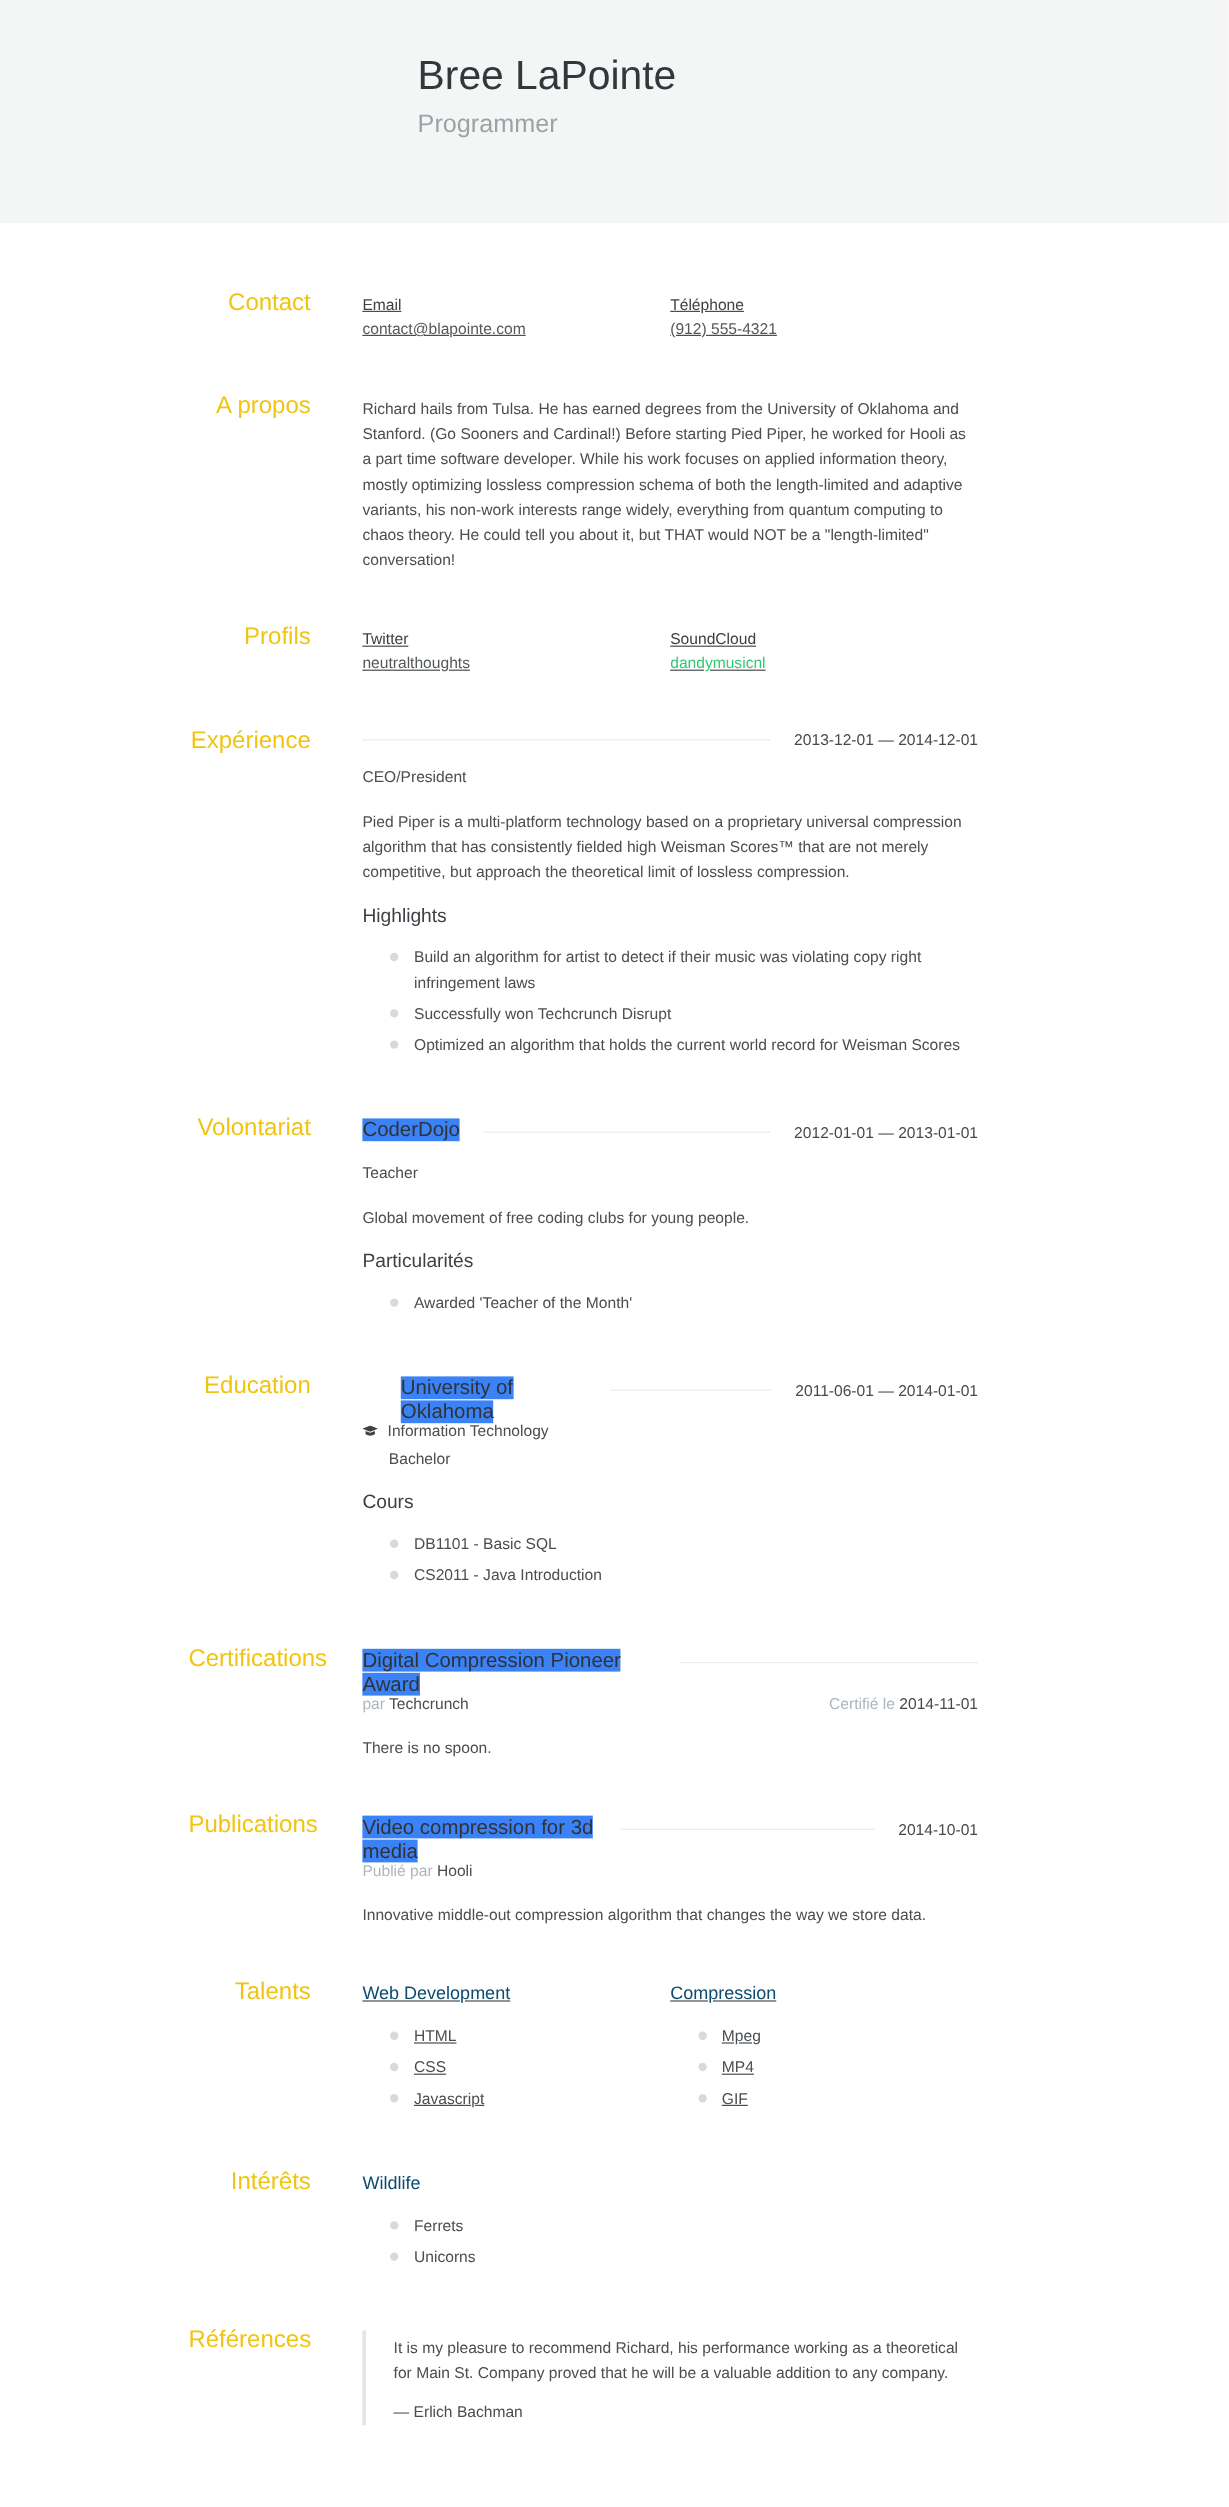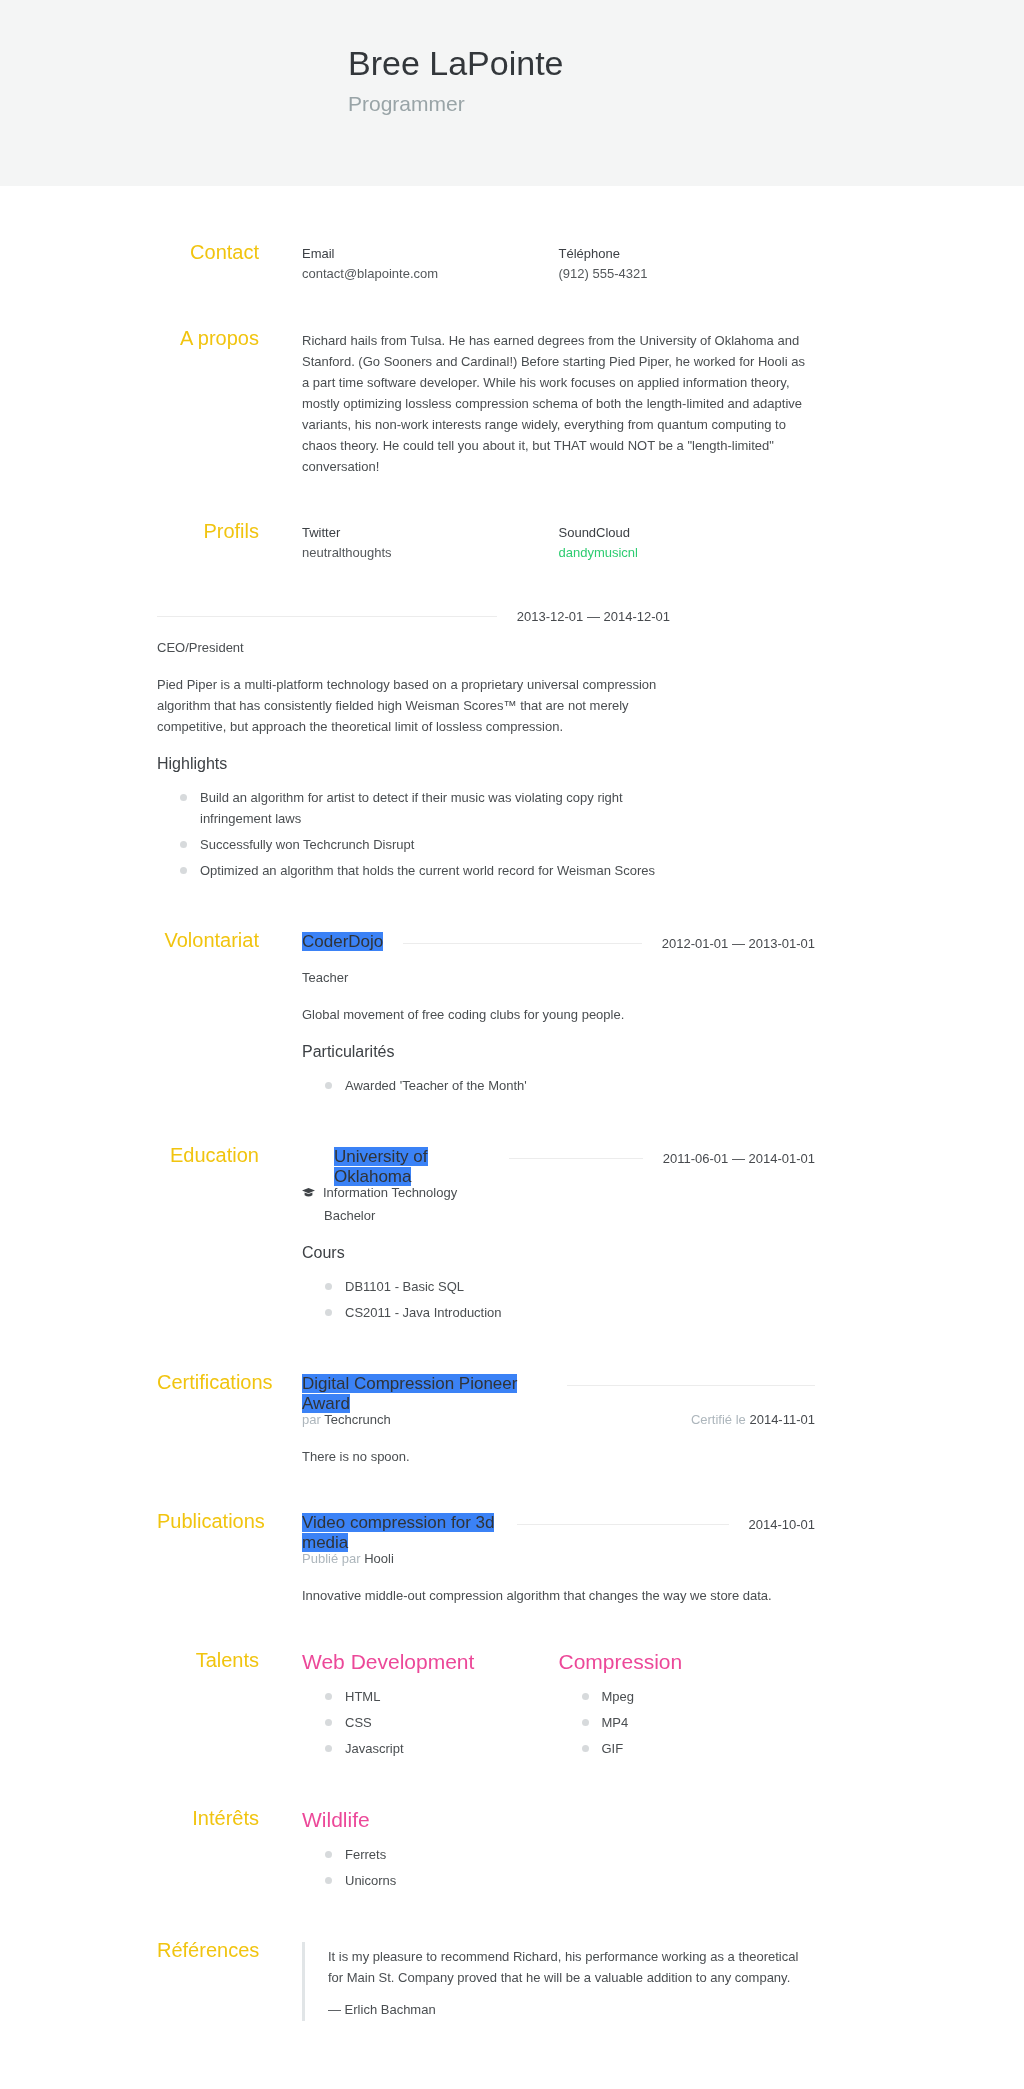--- a/index.html
+++ b/index.html
@@ -16,21 +16,21 @@
   
   main { padding:58px 0 130px 157px; }
   .section { display:flex; margin-bottom:46px; }
   .shead {
     width:145px; flex-shrink:0; padding-right:43px; text-align:right;
     font-size:20px; font-weight:400; color:#f1c40f; margin:-4px 0 0 0; line-height:1.25;
   }
   .content { width:513px; }
 
   
-  .grid2 { display:flex; }
+  .grid2 { display:flex;text-decoration:underline; }
   .gcell { width:276px; }
   .lbl { font-size:13px; line-height:20px; color:#3c4045; }
   .val { font-size:13px; line-height:20px; color:#54585b; }
   a.link { color:#2ecc71; text-decoration:none; }
 
   
   .p { margin:0; font-size:13px; line-height:21px; color:#4a4e51; }
   .p.summary { margin-top:16px; }
 
   
@@ -64,21 +64,21 @@
   .blist li {
     position:relative; padding-left:43px; margin-bottom:5px;
     font-size:13px; line-height:21px; color:#4a4e51;
   }
   .blist li::before {
     content:""; position:absolute; left:23px; top:7px;
     width:7px; height:7px; border-radius:50%; background:#d7dadc;
   }
 
   
-  .gtitle { margin:0 0 14px 0; font-size:21px; font-weight:400; color:#ec4899; line-height:20px; }
+  .gtitle { margin:0 0 14px 0; font-size:15px; font-weight:400; color:#0c4a6e; line-height:20px; }
 
   
   .lang-name { font-size:13px; line-height:20px; color:#3c4045; }
   .lang-flu  { font-size:13px; line-height:20px; color:#54585b; }
 
   
   blockquote.quote {
     margin:0; border-left:3px solid #e1e5e7; padding:4px 0 4px 23px;
   }
   .attrib { margin-top:14px; font-size:13px; color:#4a4e51; }
@@ -126,20 +126,21 @@
         </div>
         <div class="gcell">
           <div class="lbl">SoundCloud</div>
           <div class="val"><a class="link" href="#">dandymusicnl</a></div>
         </div>
       </div>
     </div>
   </section>
 
   <section class="section">
+    <h2 class="shead">Expérience</h2>
     <div class="content">
       <div class="ehead no-title">
         <div class="eline"></div>
         <div class="edate">2013-12-01 — 2014-12-01</div>
       </div>
       <div class="byline">
         <span>CEO/President</span>
       </div>
       <p class="p summary">Pied Piper is a multi-platform technology based on a proprietary universal compression algorithm that has consistently fielded high Weisman Scores™ that are not merely competitive, but approach the theoretical limit of lossless compression.</p>
       <h4 class="sub">Highlights</h4>

